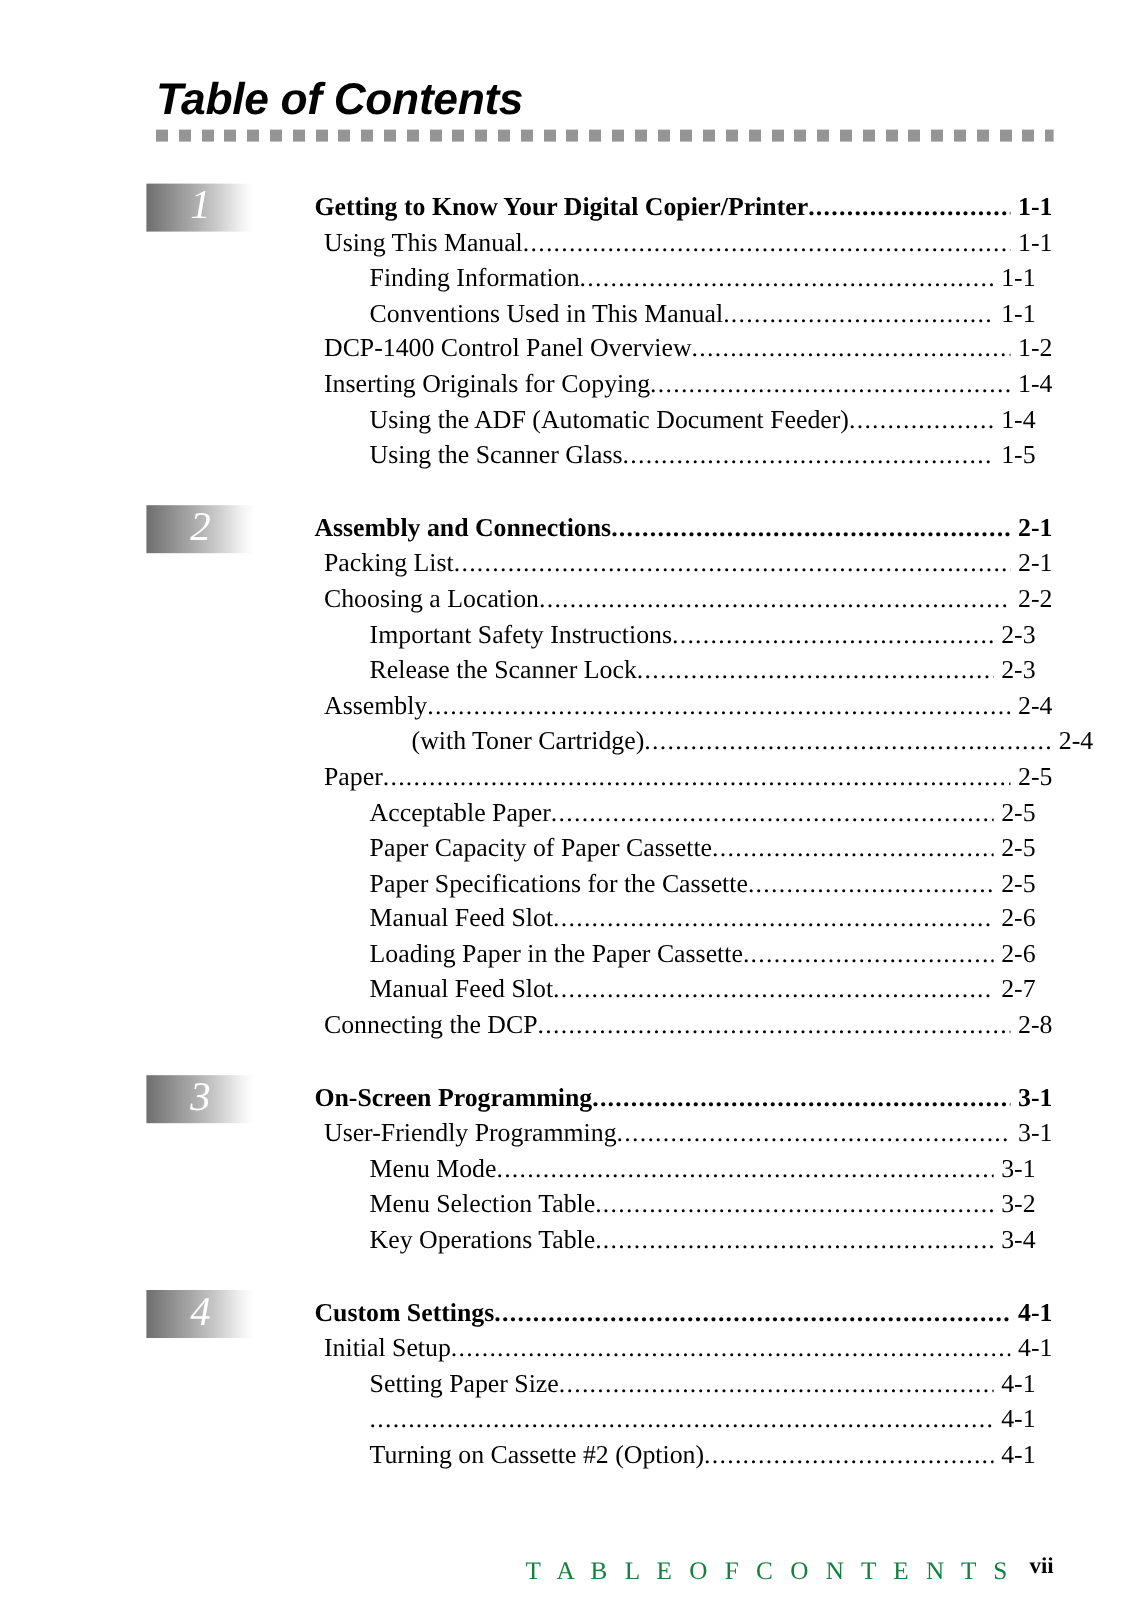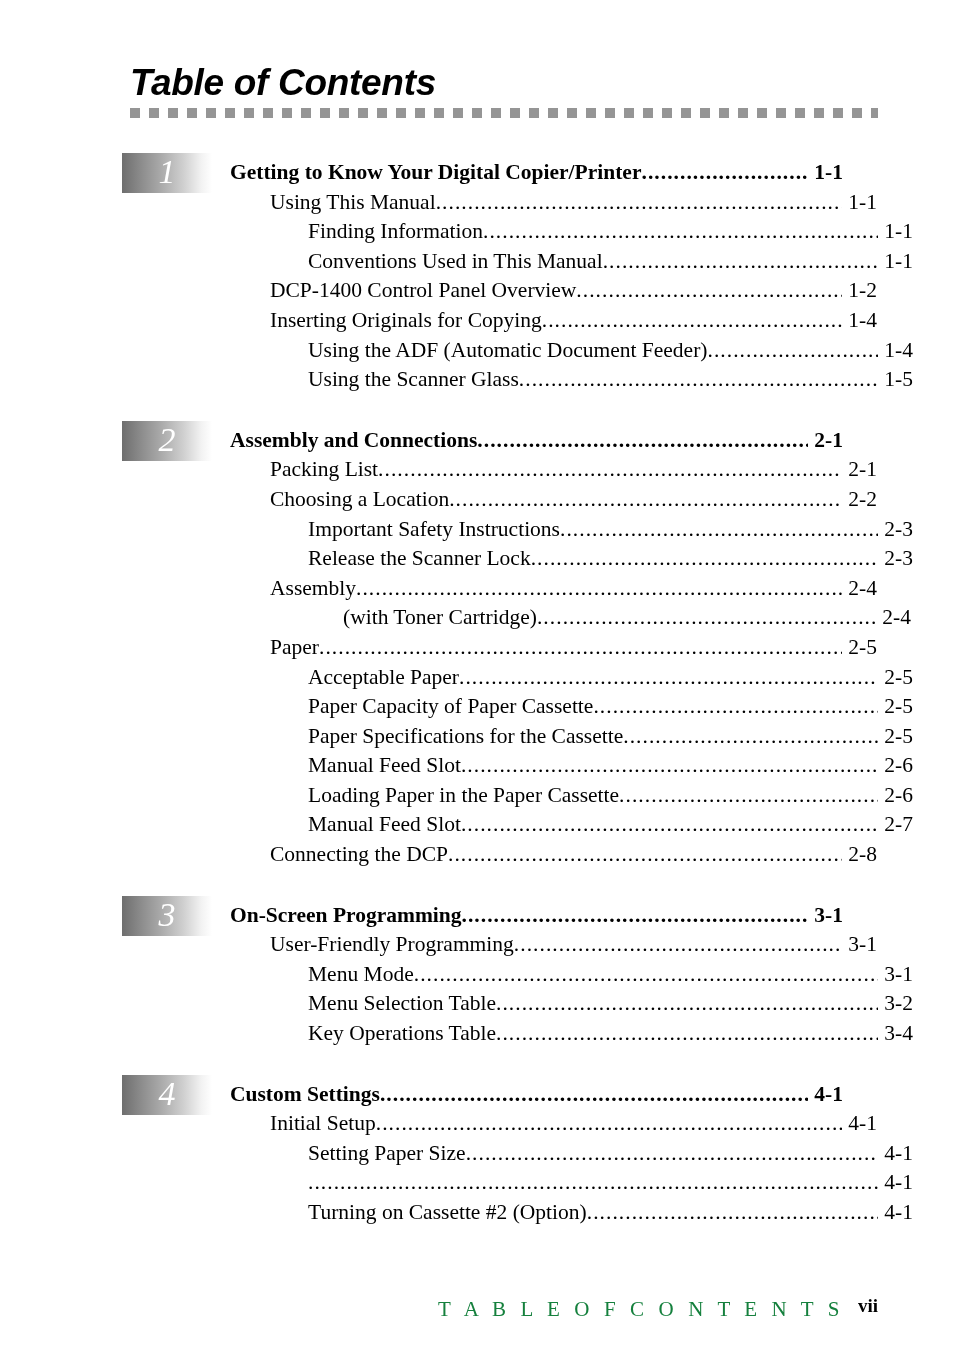--- a/index.html
+++ b/index.html
@@ -118,31 +118,32 @@
     flex: 0 0 auto;
     text-align: right;
     padding-left: 5px;
   }
   .row.nodots .dots { visibility: hidden; }
   .row.nodots .pageno { visibility: hidden; }
 
   
   .row.lvl0 {
     padding-left: 230px;
-    padding-right: 111px;
+    padding-right: 77px;
     font-weight: bold;
     margin-top: -35px;
+    margin-left: 32px;
   }
   .row.lvl1 {
     padding-left: 270px;
     padding-right: 77px;
   }
   .row.lvl2 {
     padding-left: 308px;
-    padding-right: 41px;
+    padding-right: 91px;
   }
   .row.lvl3 {
     padding-left: 343px;
     padding-right: 43px;
   }
 
   
   .footer {
     position: absolute;
     left: 0;

